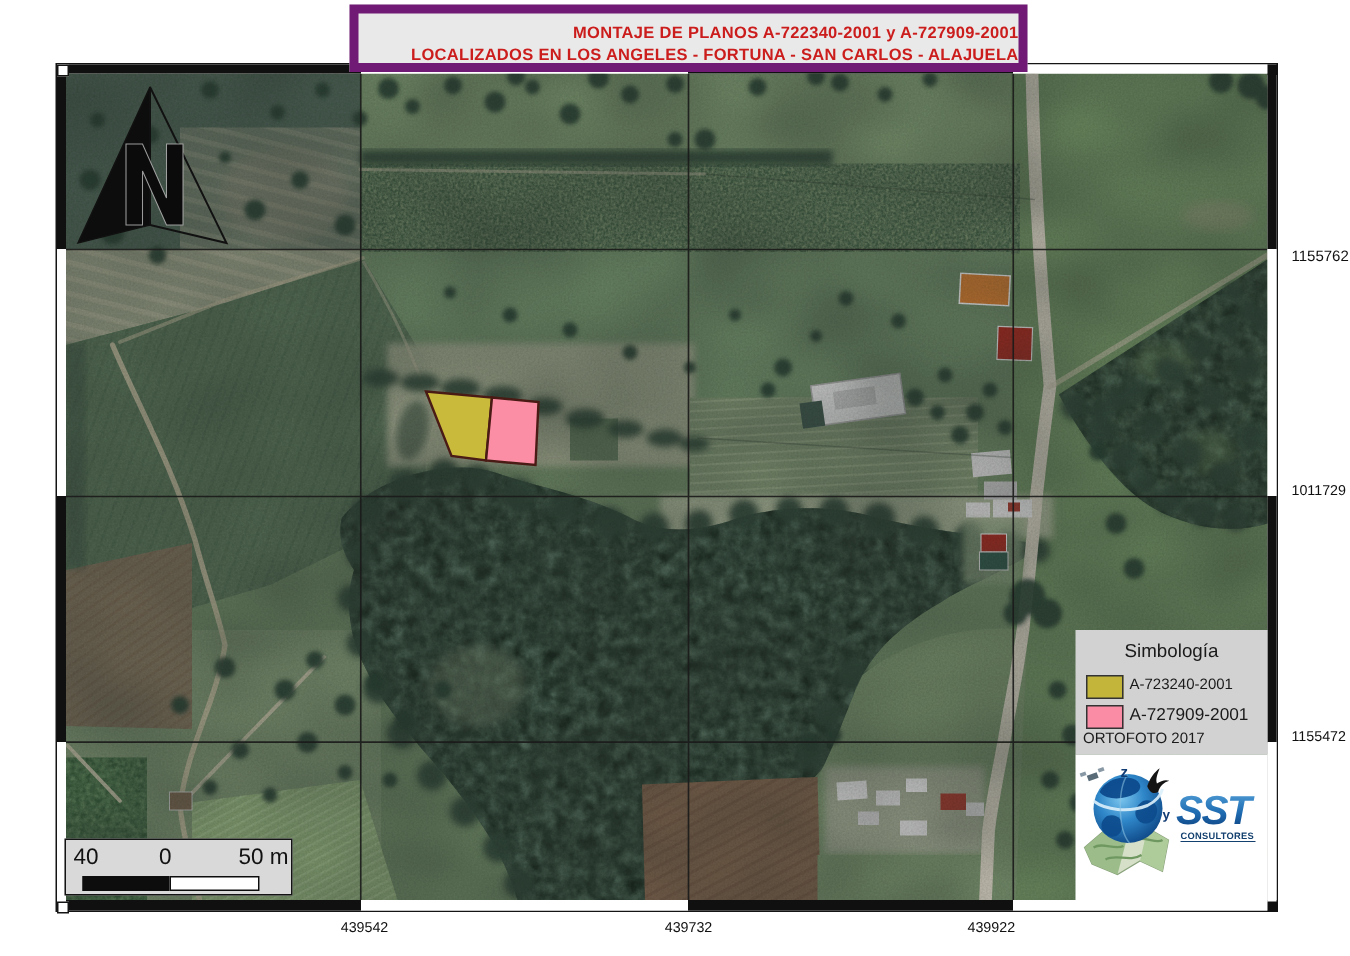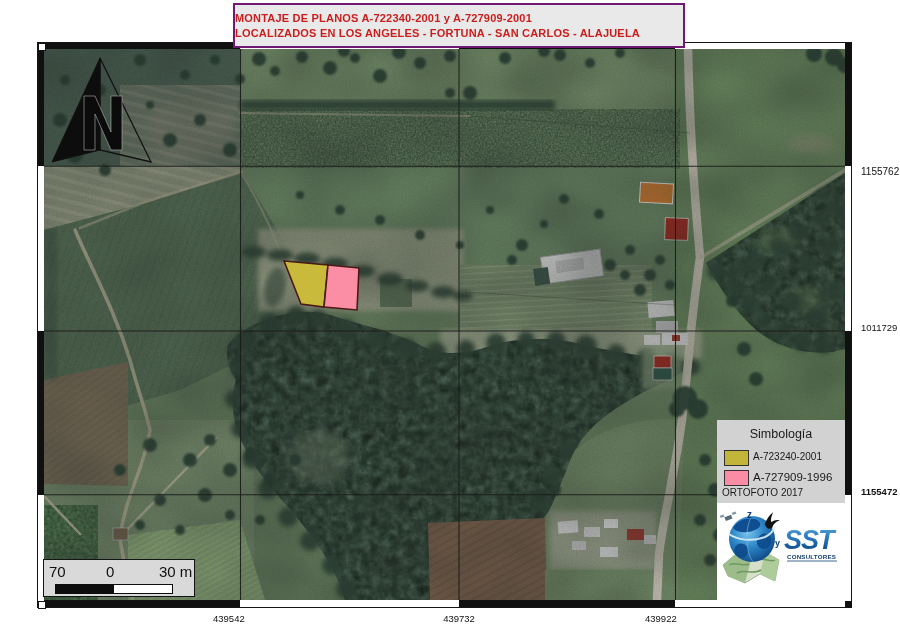--- a/index.html
+++ b/index.html
@@ -413,51 +413,51 @@
 <div class="abs" style="left:845px;top:49px;width:6px;height:551px;background:linear-gradient(180deg,#101010 0px,#101010 117.3px,#ffffff 117.3px,#ffffff 282px,#101010 282px,#101010 445.7px,#ffffff 445.7px,#ffffff 551px);"></div>
 
 <div class="abs" style="left:37.5px;top:42.5px;width:6px;height:6px;background:#fff;border:1px solid #141414;"></div>
 
 <div class="abs" style="left:844.5px;top:42.5px;width:7px;height:7px;background:#101010;"></div>
 
 <div class="abs" style="left:37.5px;top:600.5px;width:6px;height:6px;background:#fff;border:1px solid #141414;"></div>
 
 <div class="abs" style="left:844.5px;top:600.5px;width:7px;height:7px;background:#101010;"></div>
 
-<div class="abs" style="left:233px;top:3px;width:452px;height:45px;background:#e9e9e9;border:2px solid #701a75;box-sizing:border-box;text-align:left;color:#cc1d1d;font-weight:bold;font-size:11px;line-height:14.5px;padding-top:6px;letter-spacing:0.2px;">MONTAJE DE PLANOS A-722340-2001 y A-727909-2001<br>LOCALIZADOS EN LOS ANGELES - FORTUNA - SAN CARLOS - ALAJUELA</div>
+<div class="abs" style="left:233px;top:3px;width:452px;height:45px;background:#e9e9e9;border:6px solid #701a75;box-sizing:border-box;text-align:right;color:#cc1d1d;font-weight:bold;font-size:11px;line-height:14.5px;padding-top:6px;letter-spacing:0.2px;">MONTAJE DE PLANOS A-722340-2001 y A-727909-2001<br>LOCALIZADOS EN LOS ANGELES - FORTUNA - SAN CARLOS - ALAJUELA</div>
 
 <div class="abs" style="left:48px;top:54px;width:110px;height:112px;">
 <svg width="110" height="112" viewBox="0 0 110 112">
 
   <polygon points="52,4 4,108 52,96" fill="#0d0d0d" stroke="#111" stroke-width="1"></polygon>
 
   <polygon points="52,4 103,108 52,96" fill="none" stroke="#111" stroke-width="1.3"></polygon>
 
   <path d="M36,96 L36,42 L47,42 L63,78 L63,42 L74,42 L74,96 L63,96 L47,60 L47,96 Z" fill="#0b0b0b" stroke="#b5b5b5" stroke-width="0.7" stroke-opacity="0.85"></path>
 </svg>
 </div>
 
 <div class="abs" style="left:43px;top:559px;width:152px;height:38px;background:#d9d9d9;border:1.5px solid #141414;box-sizing:border-box;">
-  <span class="abs" style="left:5px;top:3px;font-size:15px;color:#111;">70</span>
+  <span class="abs" style="left:5px;top:3px;font-size:15px;color:#111;">40</span>
   <span class="abs" style="left:62px;top:3px;font-size:15px;color:#111;">0</span>
-  <span class="abs" style="left:115px;top:3px;font-size:15px;color:#111;">30 m</span>
+  <span class="abs" style="left:115px;top:3px;font-size:15px;color:#111;">50 m</span>
 
   <div class="abs" style="left:11px;top:24px;width:58px;height:8px;background:#0d0d0d;border:1px solid #0d0d0d;"></div>
 
   <div class="abs" style="left:69px;top:24px;width:58px;height:8px;background:#fff;border:1px solid #0d0d0d;"></div>
 </div>
 
 <div class="abs" style="left:717px;top:420px;width:128px;height:83px;background:#d2d2d2;">
   <div style="text-align:center;font-size:12.5px;color:#1a1a1a;padding-top:7px;">Simbología</div>
 
   <div class="abs" style="left:7px;top:30px;width:23px;height:14px;background:#c2b53a;border:1px solid #333;"></div>
   <span class="abs" style="left:36px;top:31px;font-size:10px;color:#1a1a1a;text-align:center;">A-723240-2001</span>
 
   <div class="abs" style="left:7px;top:50px;width:23px;height:14px;background:#fb8ca6;border:1px solid #333;"></div>
-  <span class="abs" style="left:36px;top:51px;font-size:11.5px;color:#1a1a1a;">A-727909-1996</span>
+  <span class="abs" style="left:36px;top:51px;font-size:11.5px;color:#1a1a1a;">A-727909-2001</span>
   <span class="abs" style="left:5px;top:67px;font-size:10px;color:#1a1a1a;">ORTOFOTO 2017</span>
 </div>
 
 <div class="abs" style="left:717px;top:503px;width:128px;height:97px;background:#ffffff;">
 <svg width="127" height="97" viewBox="0 0 127 97">
 <defs>
   <radialGradient id="globeG" cx="40%" cy="35%" r="75%">
     <stop offset="0%" stop-color="#7cc6ee"></stop>
           <stop offset="45%" stop-color="#2e86c8"></stop>
           <stop offset="100%" stop-color="#0a3f7e"></stop>
@@ -501,19 +501,19 @@
 
 <text x="70" y="56" font-family="Liberation Sans,sans-serif" font-weight="bold" font-size="6.2" fill="#13406f" letter-spacing="0.2">CONSULTORES</text>
 <line x1="70" y1="58" x2="120" y2="58" stroke="#13406f" stroke-width="0.8"></line>
 </svg>
 </div>
 
 <div class="abs" style="left:861px;top:156px;font-size:10px;color:#111;margin-top:10px;">1155762</div>
 
 <div class="abs" style="left:861px;top:322px;font-size:9.5px;color:#111;">1011729</div>
 
-<div class="abs" style="left:861px;top:486px;font-size:9.5px;color:#111;font-weight:bold;">1155472</div>
-
-<div class="abs" style="left:213px;top:613px;width:60px;font-size:9.5px;color:#111;">439542</div>
+<div class="abs" style="left:861px;top:486px;font-size:9.5px;color:#111;">1155472</div>
+
+<div class="abs" style="left:213px;top:613px;width:60px;text-align:center;font-size:9.5px;color:#111;">439542</div>
 
 <div class="abs" style="left:429px;top:613px;width:60px;text-align:center;font-size:9.5px;color:#111;">439732</div>
 
 <div class="abs" style="left:645px;top:613px;width:60px;text-align:left;font-size:9.5px;color:#111;">439922</div>
 
 </body></html>

